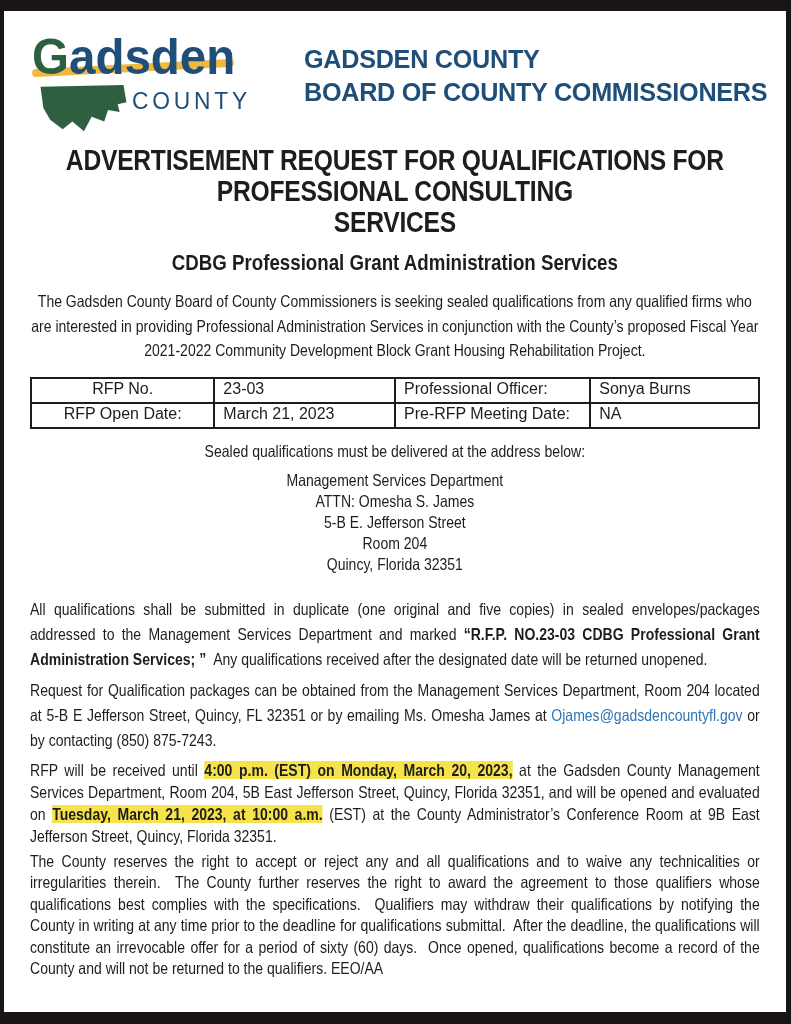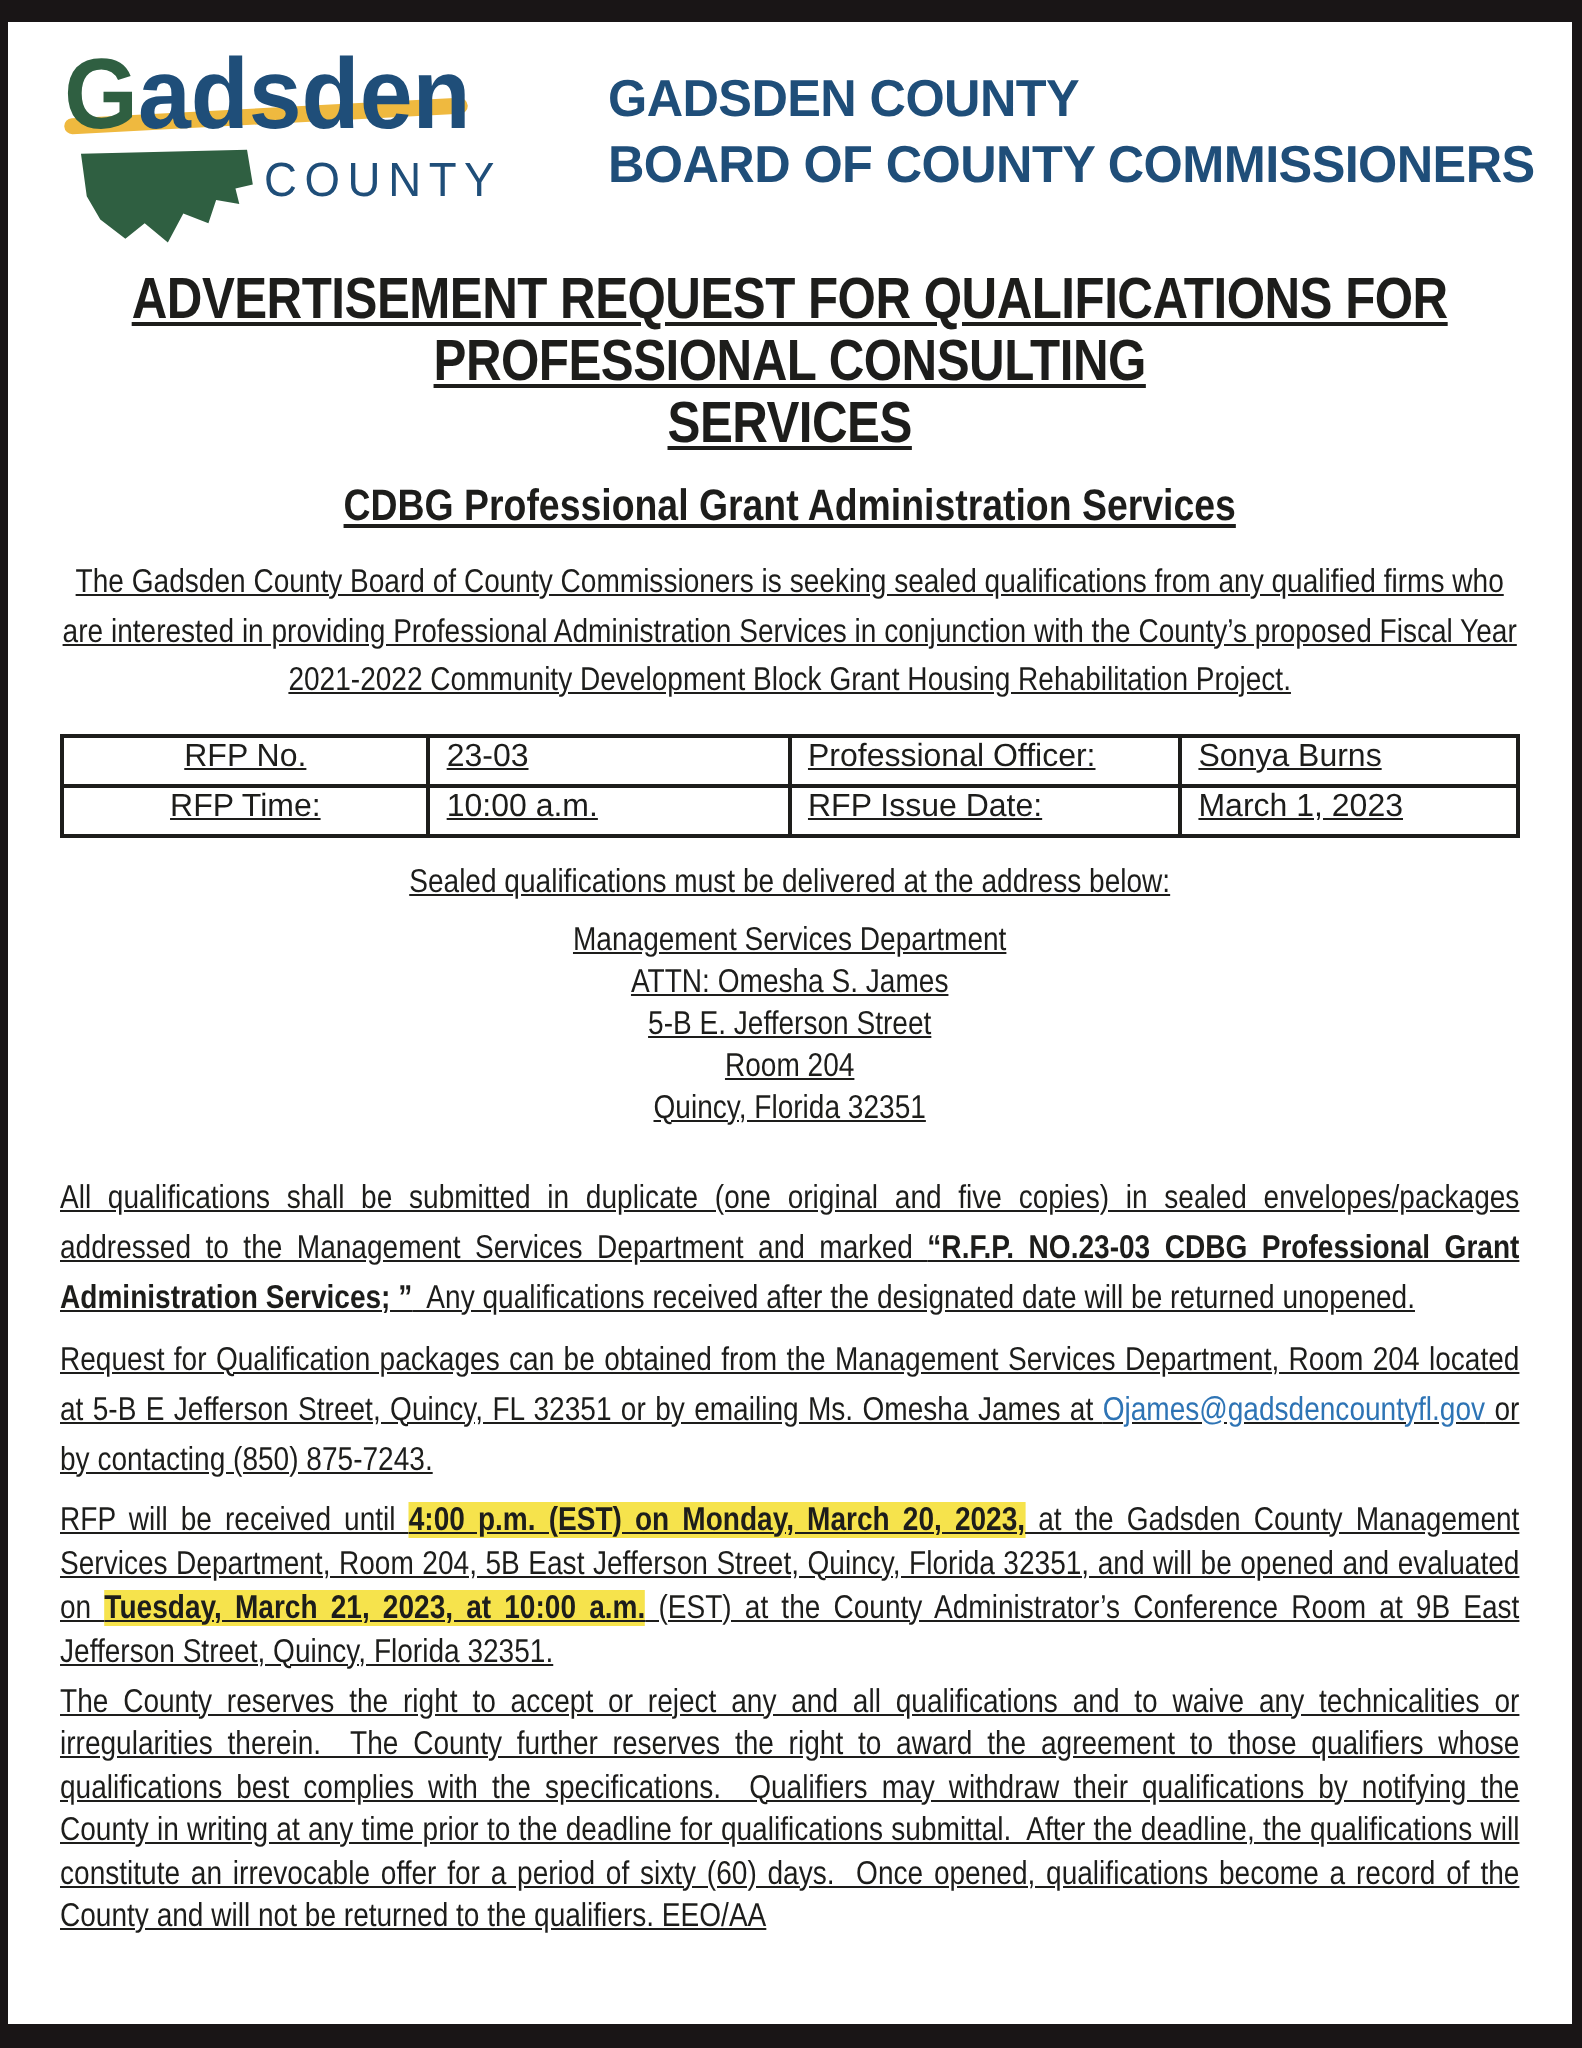--- a/index.html
+++ b/index.html
@@ -10,21 +10,21 @@
     -webkit-font-smoothing:antialiased;
   }
   .page {
     box-sizing:border-box;
     width:791px; height:1024px;
     background:#fff;
     border:solid #191516;
     border-width:11px 5px 12px 4px;
     overflow:hidden;
   }
-  .content { position:relative; padding:8px 26px 0 26px;text-decoration:underline; }
+  .content { position:relative; padding:18px 26px 0 26px; }
 
   
   .cx { transform:scaleX(0.85); transform-origin:0 0; width:117.6%; }
 
   
   .header { position:relative; height:106px; }
   .logo { position:absolute; left:2px; top:8px; width:252px; height:100px; }
   .logo-swoosh {
     position:absolute; left:0; top:27px; width:202px; height:8px;
     background:#efb93f; border-radius:5px; transform:rotate(-3deg);
@@ -113,24 +113,24 @@
 
     <table class="rfp">
       <tbody>
         <tr>
           <td class="c1">RFP No.</td>
           <td class="c2">23-03</td>
           <td class="c3">Professional Officer:</td>
           <td class="c4">Sonya Burns</td>
         </tr>
         <tr>
-          <td class="c1">RFP Time:</td>
-          <td class="c2">10:00 a.m.</td>
-          <td class="c3">RFP Issue Date:</td>
-          <td class="c4">March 1, 2023</td>
+          <td class="c1">RFP Open Date:</td>
+          <td class="c2">March 21, 2023</td>
+          <td class="c3">Pre-RFP Meeting Date:</td>
+          <td class="c4">NA</td>
         </tr>
       </tbody>
     </table>
 
     <div class="delivery cx">Sealed qualifications must be delivered at the address below:</div>
     <div class="address cx">
       <div>Management Services Department</div>
       <div>ATTN: Omesha S. James</div>
       <div>5-B E. Jefferson Street</div>
       <div>Room 204</div>

